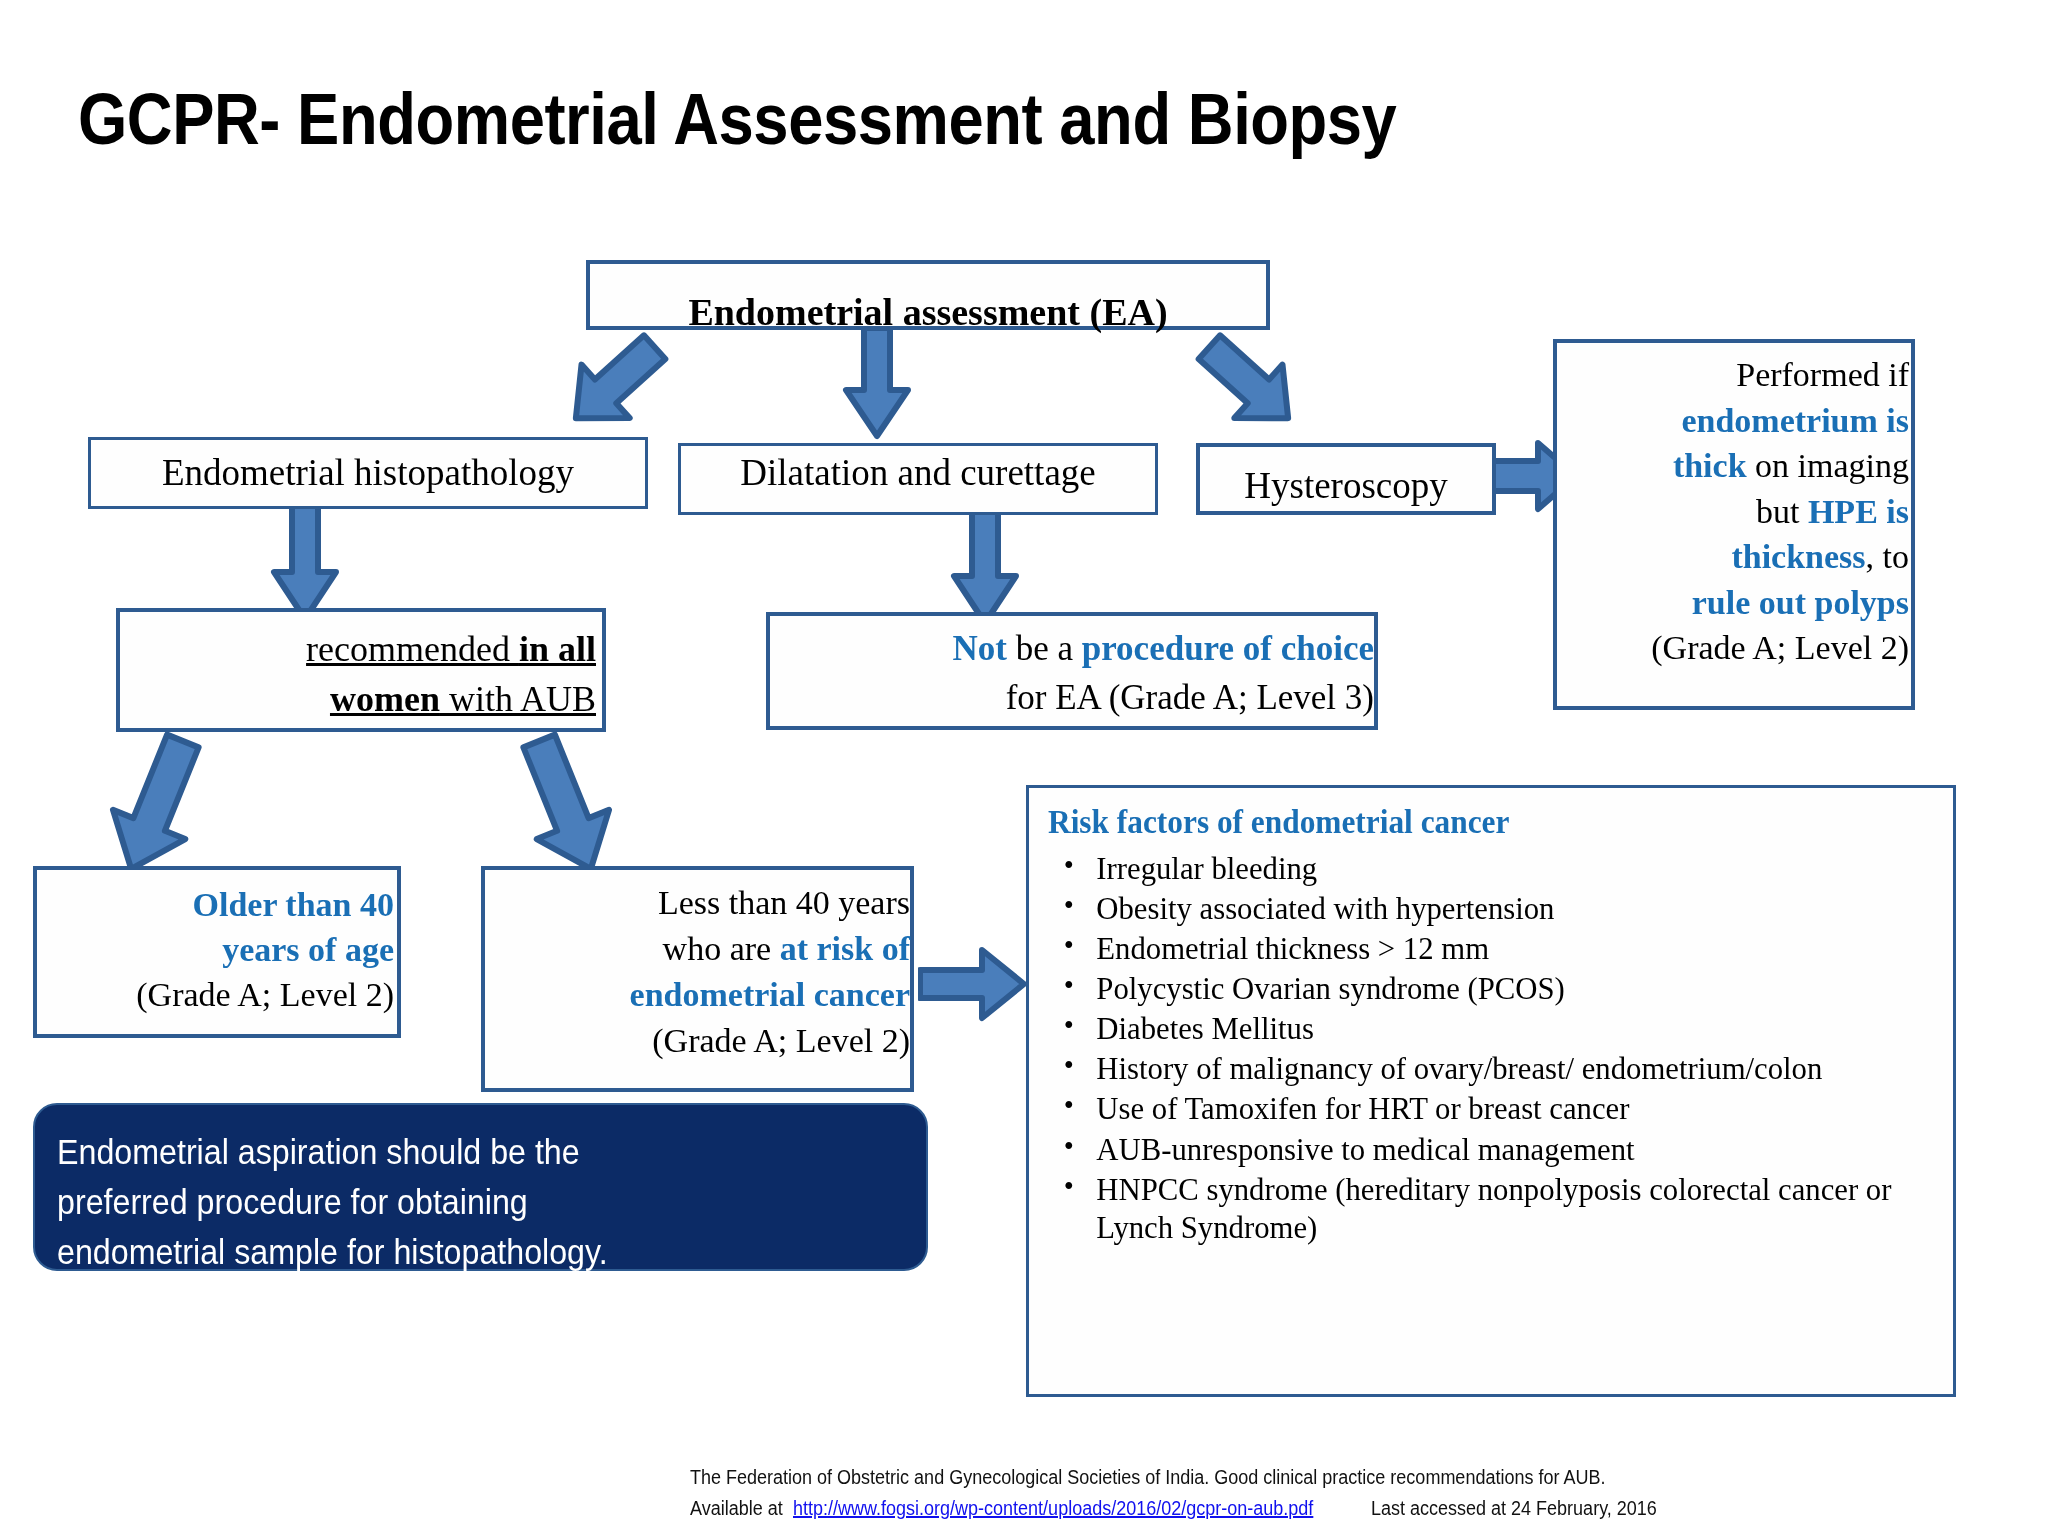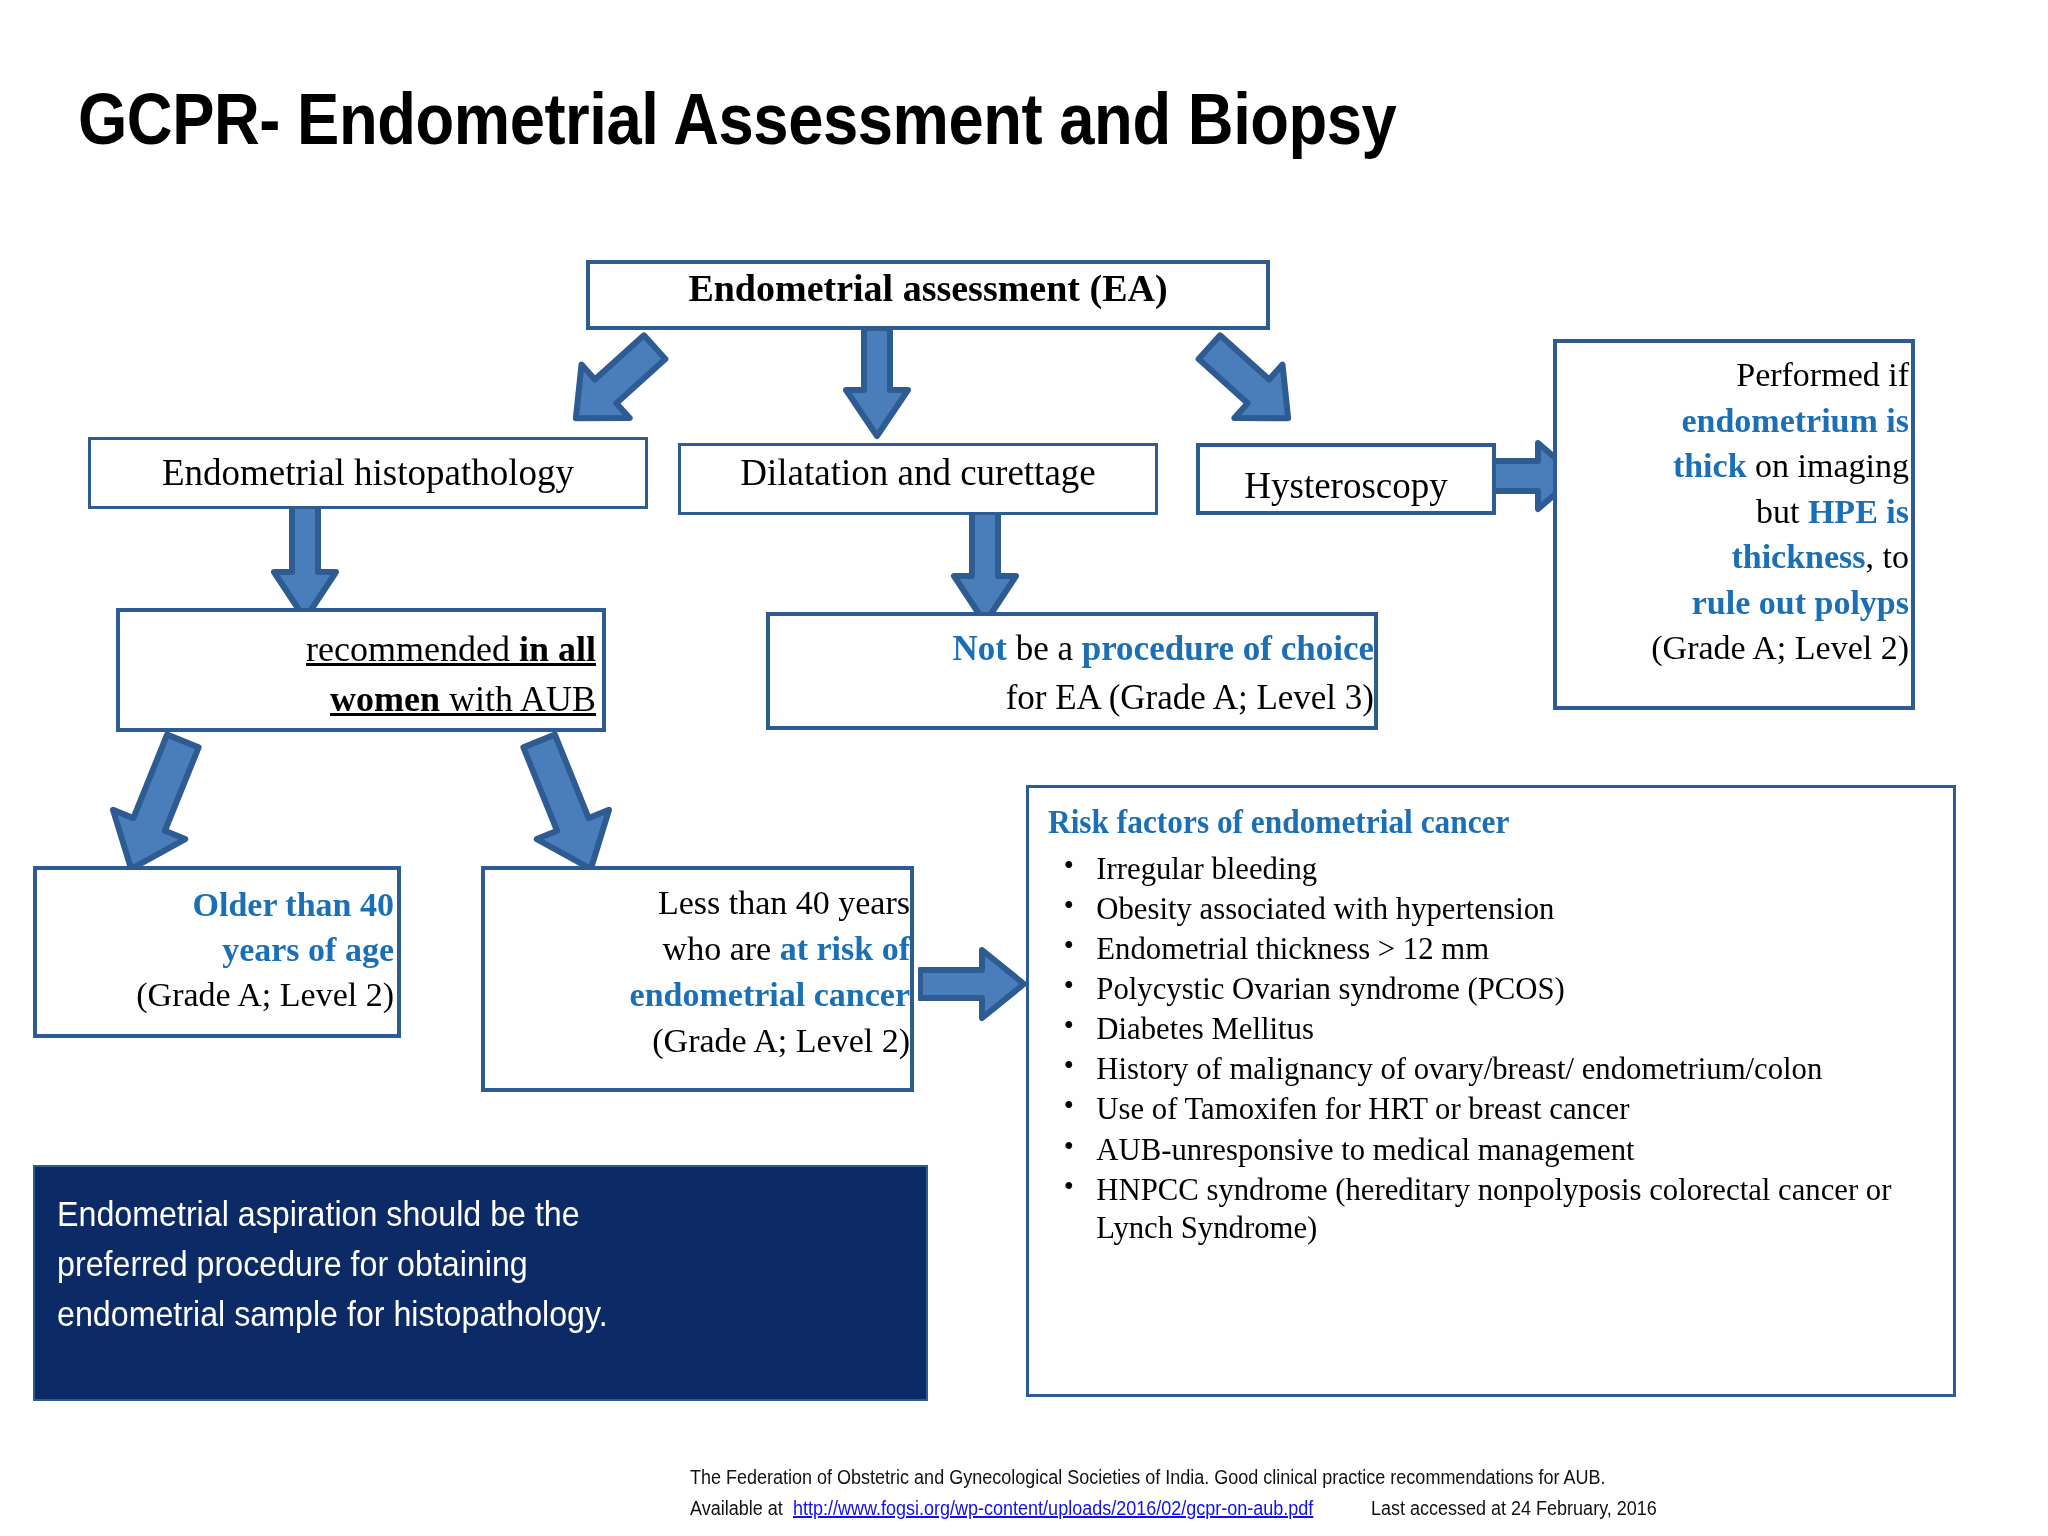--- a/index.html
+++ b/index.html
@@ -121,21 +121,21 @@
     <g transform="rotate(-22 65 75)">
       <path d="M48 6 L82 6 L82 96 L104 96 L65 144 L26 96 L48 96 Z" fill="#4A7EBB" stroke="#2E5B91" stroke-width="6" stroke-linejoin="round"></path>
     </g>
   </svg>
 
   <svg class="arrow" style="left:918px;top:944px;width:110px;height:80px" viewBox="0 0 110 80">
     <path d="M2 26 L64 26 L64 6 L106 40 L64 74 L64 54 L2 54 Z" fill="#4A7EBB" stroke="#2E5B91" stroke-width="6" stroke-linejoin="round"></path>
   </svg>
 
   <div class="box" style="left:586px;top:260px;width:684px;height:70px;"></div>
-  <div class="boxtext ctr" style="left:586px;top:248px;width:684px;height:82px;font-size:38px;font-weight:bold;">Endometrial assessment (EA)</div>
+  <div class="boxtext ctr" style="left:586px;top:272px;width:684px;height:82px;font-size:38px;font-weight:bold;">Endometrial assessment (EA)</div>
 
   <div class="box thin" style="left:88px;top:437px;width:560px;height:72px;"></div>
   <div class="boxtext ctr" style="left:88px;top:437px;width:560px;height:72px;font-size:37px;">Endometrial histopathology</div>
 
   <div class="box thin" style="left:678px;top:443px;width:480px;height:72px;"></div>
   <div class="boxtext ctr" style="left:678px;top:443px;width:480px;height:60px;font-size:37px;">Dilatation and curettage</div>
 
   <div class="box" style="left:1196px;top:443px;width:300px;height:72px;"></div>
   <div class="boxtext ctr" style="left:1196px;top:443px;width:300px;height:87px;font-size:37px;">Hysteroscopy</div>
 
@@ -186,21 +186,21 @@
       <li>Endometrial thickness &gt; 12 mm</li>
       <li>Polycystic Ovarian syndrome (PCOS)</li>
       <li>Diabetes Mellitus</li>
       <li>History of malignancy of ovary/breast/ endometrium/colon</li>
       <li>Use of Tamoxifen  for HRT or breast cancer</li>
       <li>AUB-unresponsive to medical management</li>
       <li>HNPCC syndrome (hereditary nonpolyposis colorectal cancer or Lynch Syndrome)</li>
     </ul>
   </div>
 
-  <div class="navy" style="left:33px;top:1165px;width:895px;height:236px;">
+  <div class="navy" style="left:33px;top:1103px;width:895px;height:168px;border-radius:24px;">
     <span>Endometrial aspiration should be the</span>
     <span>preferred procedure for obtaining</span>
     <span>endometrial sample for histopathology.</span>
   </div>
 
   <div class="footer">
     <div><span>The Federation of  Obstetric and Gynecological Societies of India. Good clinical practice recommendations for AUB.</span></div>
     <div>
       <span>Available at </span><span class="lnk">http://www.fogsi.org/wp-content/uploads/2016/02/gcpr-on-aub.pdf</span><span>  Last accessed at 24 February, 2016</span>
     </div>

